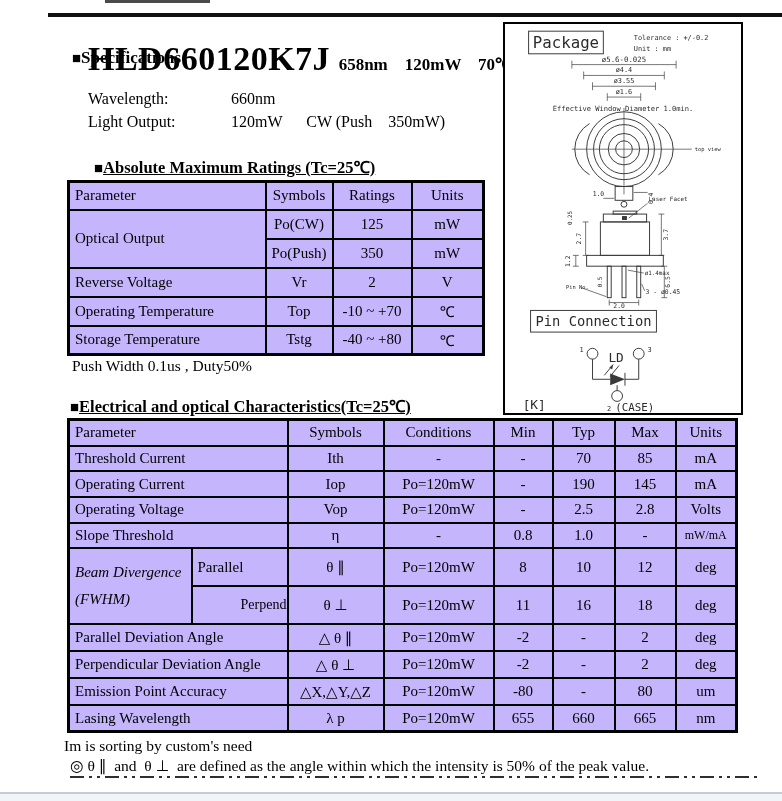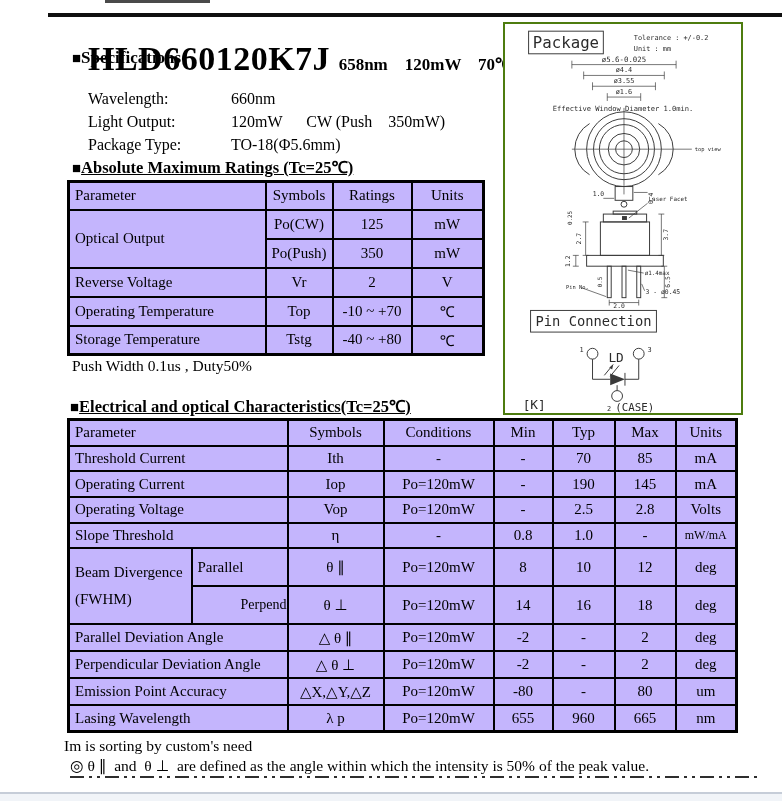--- a/index.html
+++ b/index.html
@@ -27,38 +27,38 @@
   .spec-row { position:absolute; left:72px; font-size:16px; white-space:pre; }
   .spec-label { display:inline-block; width:143px; }
 
   
   table { border-collapse:collapse; table-layout:fixed; background:#c4b5fd; }
   td { border:2px solid #000; font-size:15px; text-align:center; padding:0 3px;
        overflow:hidden; white-space:nowrap; }
   .t1 { border:3px solid #000; }
   .t2 { border:3px solid #000; }
   td.param { text-align:left; padding-left:5px; }
-  td.beam-main { vertical-align:middle; }
+  td.beam-main { vertical-align:middle;font-style:italic; }
   .beam-main .bm-line { line-height:27px; }
   td.units-tight { padding:0 1px; font-size:12px; }
 
   .note { font-size:15.5px; white-space:pre; }
 
   
   .dashdot { left:70px; top:776px; width:692px; height:2px;
     background:repeating-linear-gradient(to right,
       #2e2e2e 0 14px, transparent 14px 19px,
       #2e2e2e 19px 22px, transparent 22px 27px,
       #2e2e2e 27px 30px, transparent 30px 35px); }
   .bottom-line { left:0; top:792px; width:782px; height:2px; background:#c6cdd8; }
   .bottom-band { left:0; top:794px; width:782px; height:7px; background:#f1f4f8; }
 
   
   .pkg-panel { left:503px; top:22px; width:240px; height:393px;
-    border:2px solid #4d7c0f; box-sizing:border-box; background:#fff; }
+    border:2px solid #000000; box-sizing:border-box; background:#fff; }
   .pkg-panel svg { display:block; }
   .cad  { stroke:#3a3a3a; fill:none; stroke-width:1; }
   .cadt { stroke:#3a3a3a; fill:none; stroke-width:0.7; }
   .cadf { fill:#3a3a3a; stroke:none; }
   text.cadtx { fill:#2b2b2b; stroke:none; font-family:"DejaVu Sans Mono", monospace; }
 </style>
 </head>
 <body>
 
 <div class="page">
@@ -73,25 +73,22 @@
   <div class="abs heading" style="left:72px; top:48px;">
     <span class="h-bullet">■</span><span>Specifications</span>
   </div>
 
   <div class="spec-row" style="top:72px;">
     <span class="spec-label">Wavelength:</span><span class="spec-value">660nm</span>
   </div>
   <div class="spec-row" style="top:95px;">
     <span class="spec-label">Light Output:</span><span class="spec-value">120mW      CW (Push    350mW)</span>
   </div>
-  <div class="spec-row" style="top:118px;">
-    <span class="spec-label">Package Type:</span><span class="spec-value">TO-18(Φ5.6mm)</span>
-  </div>
-
-  <div class="abs heading" style="left:72px; top:155px; font-size:16.5px;text-align:right;">
+
+  <div class="abs heading" style="left:94px; top:155px; font-size:16.5px;text-align:right;">
     <span class="h-bullet">■</span><span class="u">Absolute Maximum Ratings (Tc=25℃)</span>
   </div>
 
   <table class="abs t1" style="left:67px; top:180px; width:415px; height:174px;">
     <colgroup>
         <col style="width:197px">
         <col style="width:67px">
         <col style="width:79px">
         <col style="width:72px">
       </colgroup>
@@ -207,21 +204,21 @@
       <td>Po=120mW</td>
       <td>8</td>
       <td>10</td>
       <td>12</td>
       <td>deg</td>
     </tr>
     <tr>
       <td class="param" style="font-size:14px;padding-left:48px;">Perpendicular</td>
       <td>θ ⊥</td>
       <td>Po=120mW</td>
-      <td>14</td>
+      <td>11</td>
       <td>16</td>
       <td>18</td>
       <td>deg</td>
     </tr>
     <tr>
       <td class="param" colspan="2">Parallel Deviation Angle</td>
       <td>△ θ ∥</td>
       <td>Po=120mW</td>
       <td>-2</td>
       <td>-</td>
@@ -244,21 +241,21 @@
       <td>-80</td>
       <td>-</td>
       <td>80</td>
       <td>um</td>
     </tr>
     <tr>
       <td class="param" colspan="2">Lasing Wavelength</td>
       <td>λ p</td>
       <td>Po=120mW</td>
       <td>655</td>
-      <td>960</td>
+      <td>660</td>
       <td>665</td>
       <td>nm</td>
     </tr>
   </tbody>
     </table>
 
   <div class="abs note" style="left:64px; top:737px;">Im is sorting by custom's need</div>
   <div class="abs note" style="left:70px; top:757px;">◎ θ ∥  and  θ ⊥  are defined as the angle within which the intensity is 50% of the peak value.</div>
   <div class="abs dashdot"></div>
   <div class="abs bottom-line"></div>

